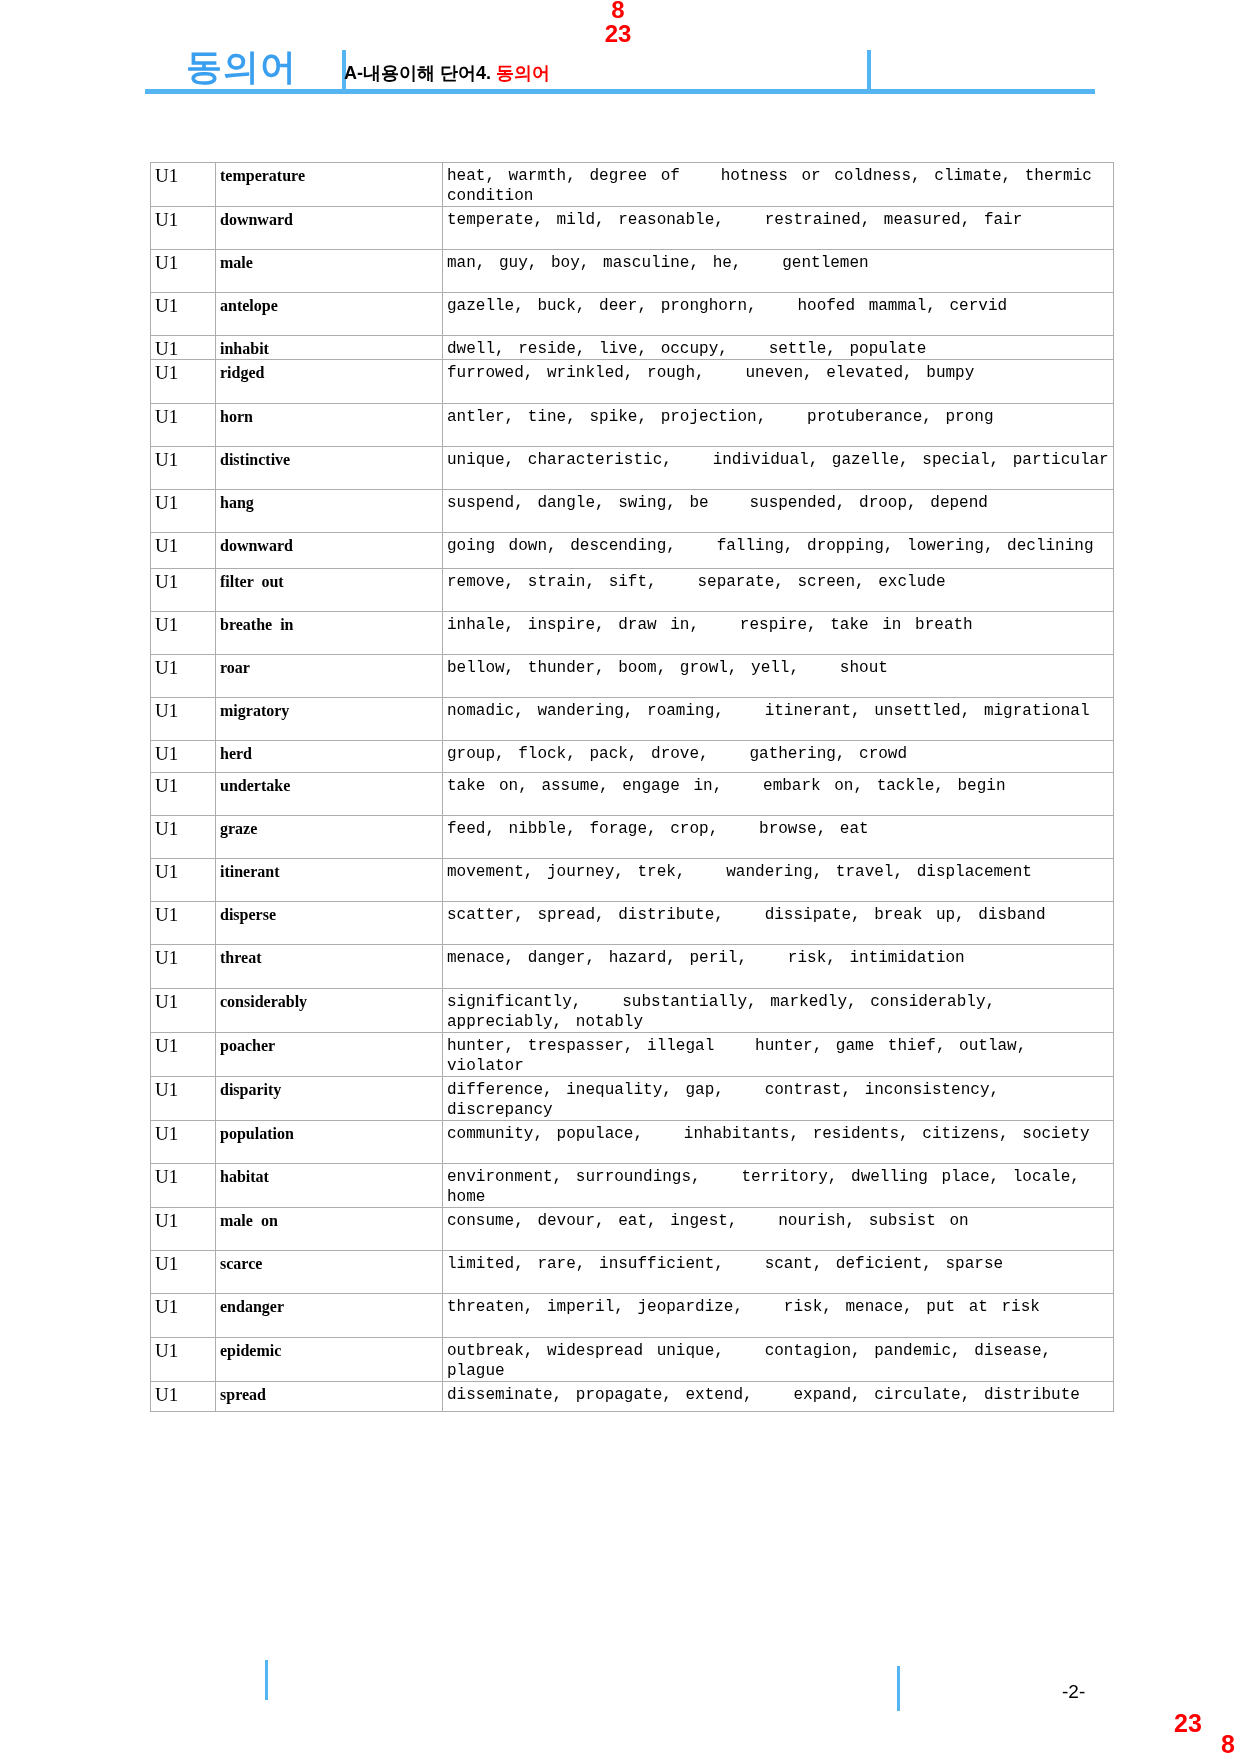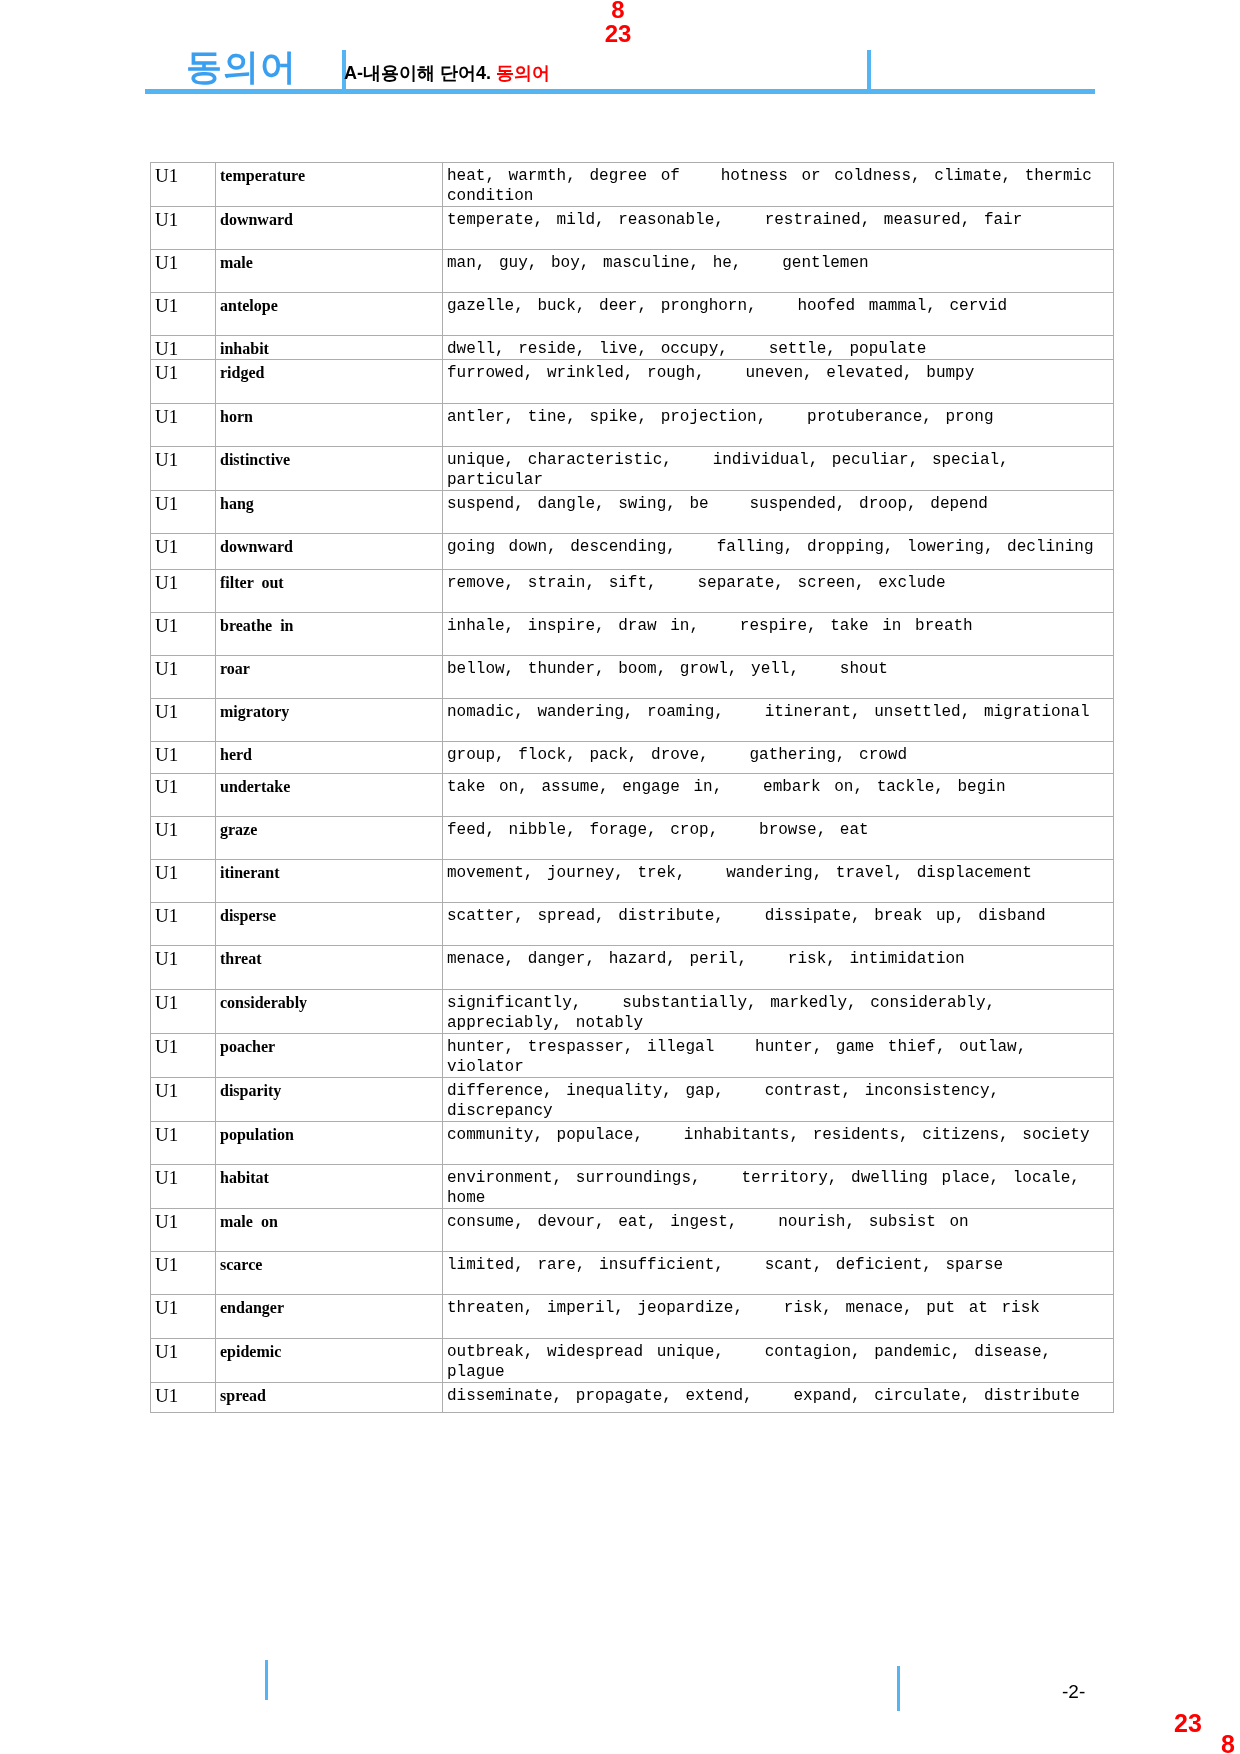--- a/index.html
+++ b/index.html
@@ -137,21 +137,21 @@
 
     <tr style="height: 43px;">
       <td class="unit">U1</td>
       <td class="word">horn</td>
       <td class="syns">antler, tine, spike, projection,   protuberance, prong</td>
     </tr>
 
     <tr style="height: 43px;">
       <td class="unit">U1</td>
       <td class="word">distinctive</td>
-      <td class="syns">unique, characteristic,   individual, peculiar, special, particular</td>
+      <td class="syns">unique, characteristic,   individual, gazelle, special, particular</td>
     </tr>
 
     <tr style="height: 43px;">
       <td class="unit">U1</td>
       <td class="word">hang</td>
       <td class="syns">suspend, dangle, swing, be   suspended, droop, depend</td>
     </tr>
 
     <tr style="height: 36px;">
       <td class="unit">U1</td>

